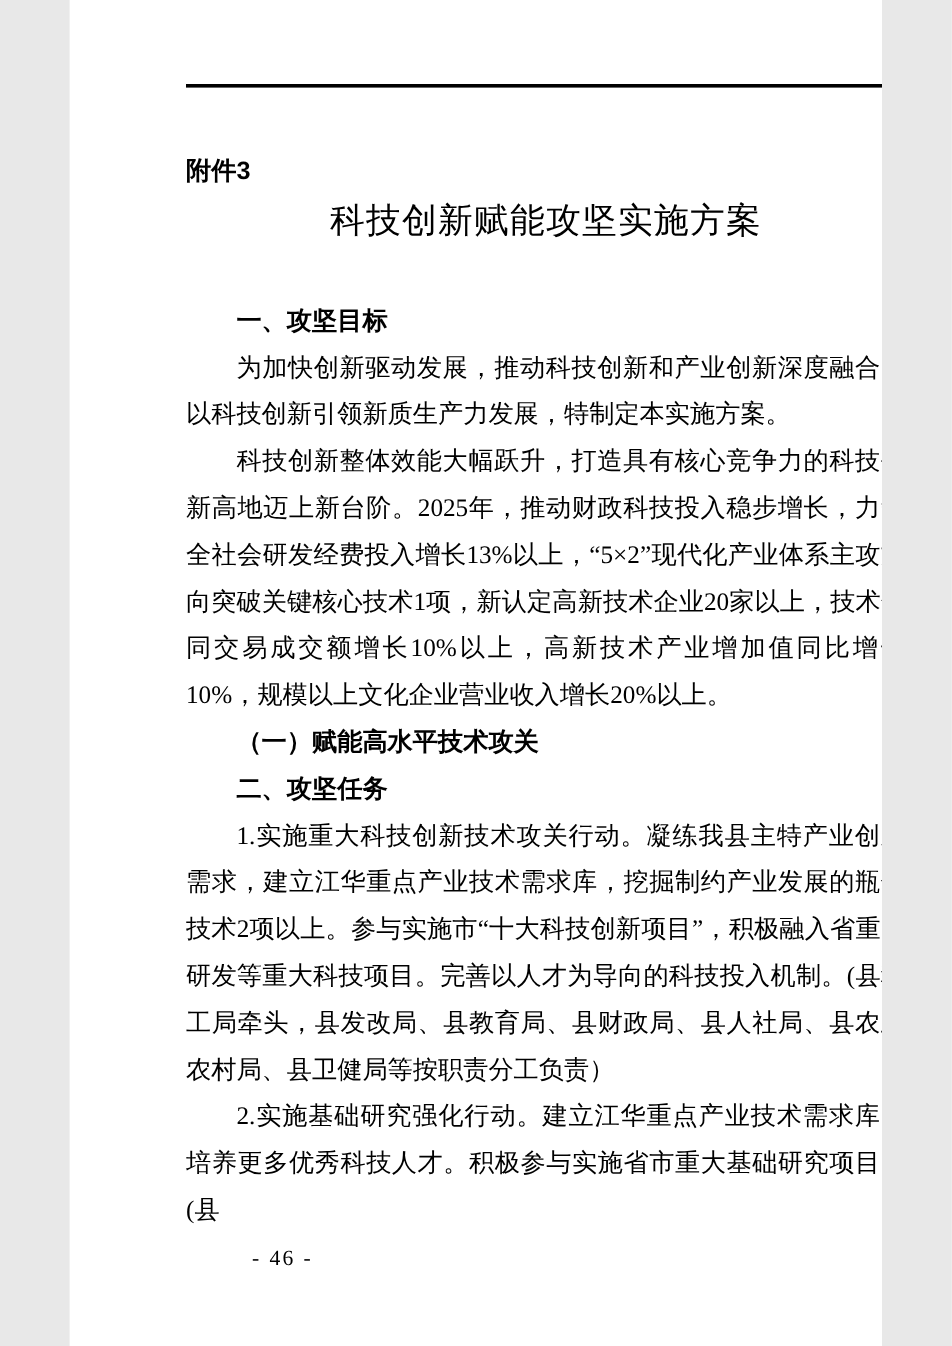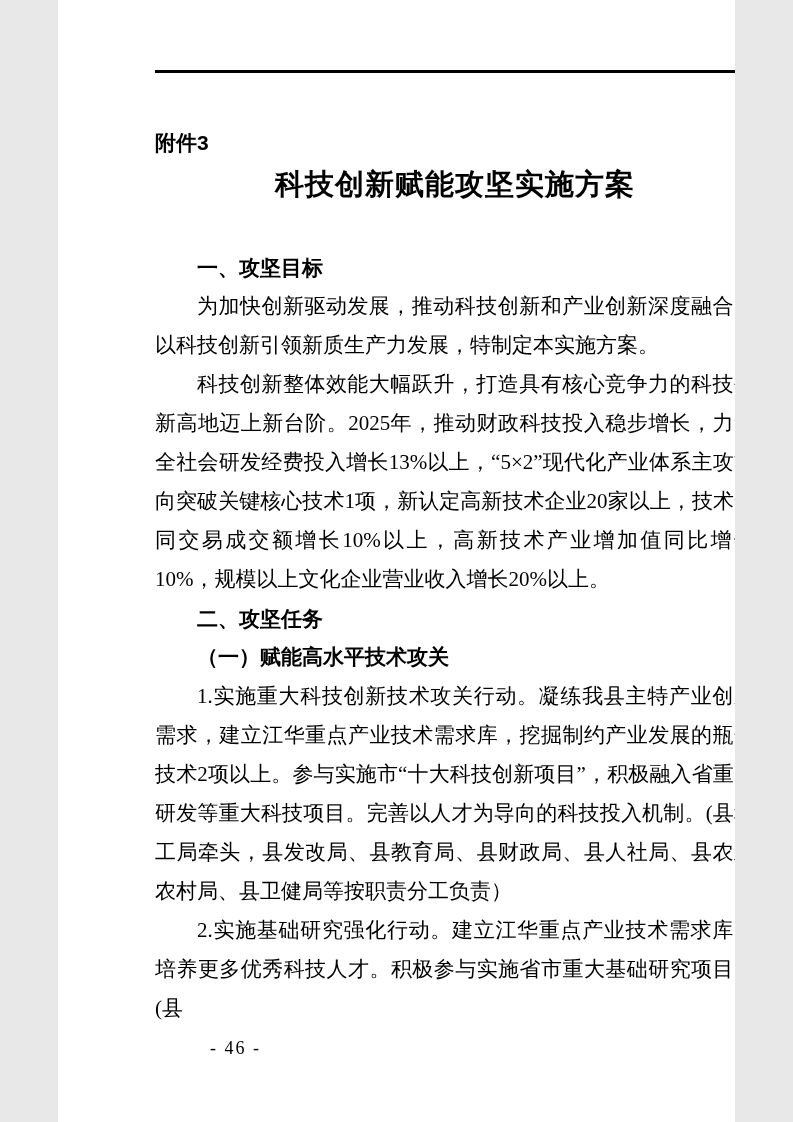--- a/index.html
+++ b/index.html
@@ -33,21 +33,21 @@
   }
   .attachment-label {
     font-family: "Liberation Sans", "DejaVu Sans", sans-serif;
     font-weight: bold;
     font-size: 21px;
     line-height: 26px;
     margin: 0 0 10px 0;
   }
   .doc-title {
     font-family: "Liberation Sans", "DejaVu Sans", sans-serif;
-    font-weight: bold;
+    font-weight: normal;
     font-size: 29px;
     line-height: 36px;
     text-align: center;
     letter-spacing: 1px;
     margin: 0 0 46px 0;
   }
   .para {
     margin: 0;
     font-size: 21px;
     line-height: 39px;
@@ -89,23 +89,23 @@
     <p class="attachment-label">附件3</p>
 
     <h1 class="doc-title">科技创新赋能攻坚实施方案</h1>
 
     <p class="para heading-l1">一、攻坚目标</p>
 
     <p class="para">为加快创新驱动发展，推动科技创新和产业创新深度融合，以科技创新引领新质生产力发展，特制定本实施方案。</p>
 
     <p class="para">科技创新整体效能大幅跃升，打造具有核心竞争力的科技创新高地迈上新台阶。2025年，推动财政科技投入稳步增长，力争全社会研发经费投入增长13%以上，“5×2”现代化产业体系主攻方向突破关键核心技术1项，新认定高新技术企业20家以上，技术合同交易成交额增长10%以上，高新技术产业增加值同比增长10%，规模以上文化企业营业收入增长20%以上。</p>
 
+    <p class="para heading-l2">（一）赋能高水平技术攻关</p>
+
     <p class="para heading-l1">二、攻坚任务</p>
-
-    <p class="para heading-l2">（一）赋能高水平技术攻关</p>
 
     <p class="para"><span class="lead">1.实施重大科技创新技术攻关行动。</span><span>凝练我县主特产业创新需求，建立江华重点产业技术需求库，挖掘制约产业发展的瓶颈技术2项以上。参与实施市“十大科技创新项目”，积极融入省重点研发等重大科技项目。完善以人才为导向的科技投入机制。</span><span class="attribution">(县科工局牵头，县发改局、县教育局、县财政局、县人社局、县农业农村局、县卫健局等按职责分工负责）</span></p>
 
     <p class="para"><span class="lead">2.实施基础研究强化行动。</span><span>建立江华重点产业技术需求库，培养更多优秀科技人才。积极参与实施省市重大基础研究项目。(县</span></p>
 
   </div>
 
   <div class="footer-pagenum">- 46 -</div>
 
 </div>

